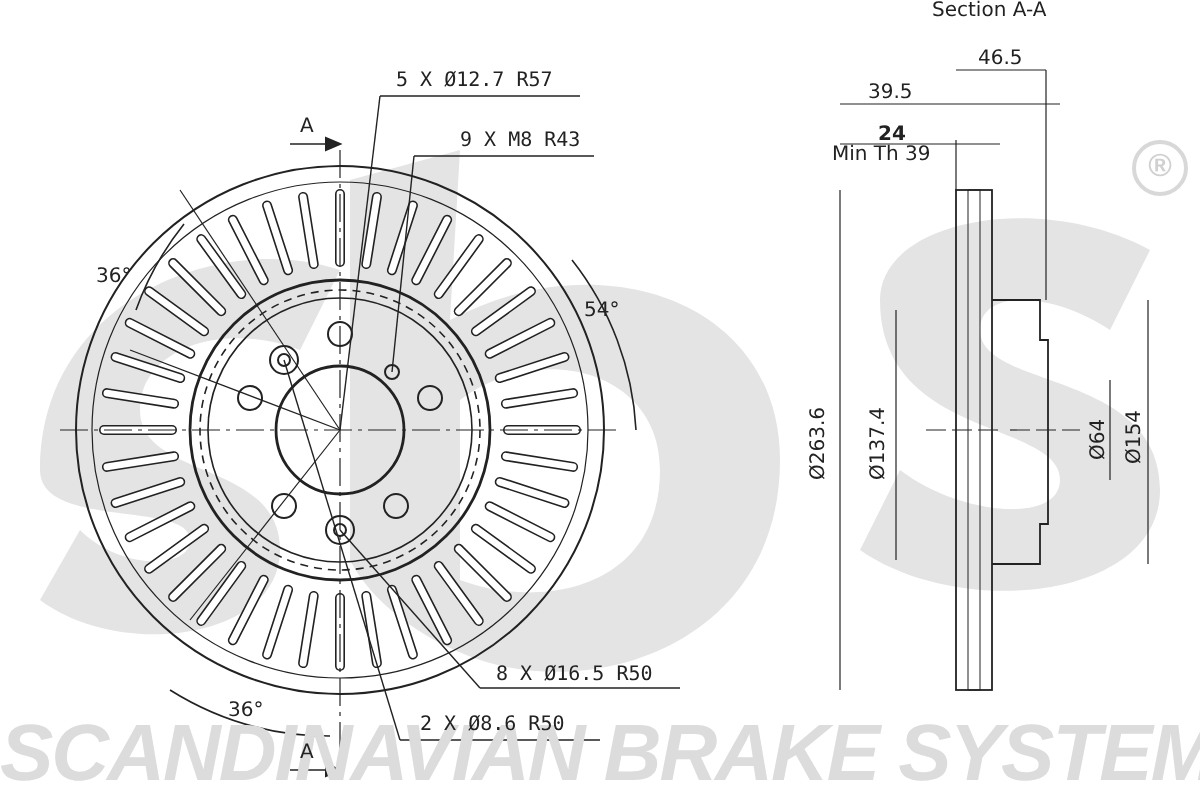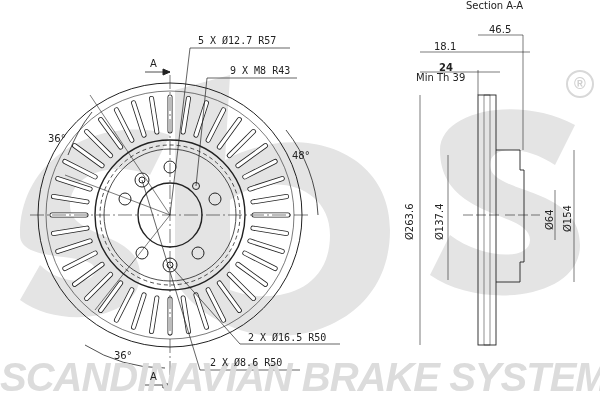--- a/index.html
+++ b/index.html
@@ -170,30 +170,30 @@
     <line x1="555" y1="190" x2="555" y2="240" stroke-width="0.6"></line>
     <line x1="574" y1="150" x2="574" y2="282" stroke-width="0.6"></line>
   </g>
 </svg>
 
 <div class="wm-text">SCANDINAVIAN BRAKE SYSTEMS</div>
 <div class="reg">®</div>
 
 <div class="lbl lbl-sans" style="left:466px;top:0px;">Section A-A</div>
 <div class="lbl lbl-sans" style="left:489px;top:24px;">46.5</div>
-<div class="lbl lbl-sans" style="left:434px;top:41px;">18.1</div>
+<div class="lbl lbl-sans" style="left:434px;top:41px;">39.5</div>
 <div class="lbl lbl-sans" style="left:439px;top:62px;font-weight:bold;">24</div>
 <div class="lbl lbl-sans" style="left:416px;top:72px;">Min Th 39</div>
 <div class="vlbl" style="left:404px;top:240px;">Ø263.6</div>
 <div class="vlbl" style="left:434px;top:240px;">Ø137.4</div>
 <div class="vlbl" style="left:544px;top:230px;">Ø64</div>
 <div class="vlbl" style="left:562px;top:232px;">Ø154</div>
 
 <div class="lbl" style="left:198px;top:35px;">5 X Ø12.7 R57</div>
 <div class="lbl" style="left:230px;top:65px;">9 X M8 R43</div>
-<div class="lbl" style="left:248px;top:332px;">2 X Ø16.5 R50</div>
+<div class="lbl" style="left:248px;top:332px;">8 X Ø16.5 R50</div>
 <div class="lbl" style="left:210px;top:357px;">2 X Ø8.6 R50</div>
 
 <div class="lbl lbl-sans" style="left:48px;top:133px;">36°</div>
-<div class="lbl lbl-sans" style="left:292px;top:150px;">48°</div>
+<div class="lbl lbl-sans" style="left:292px;top:150px;">54°</div>
 <div class="lbl lbl-sans" style="left:114px;top:350px;">36°</div>
 <div class="lbl lbl-sans" style="left:150px;top:58px;">A</div>
 <div class="lbl lbl-sans" style="left:150px;top:371px;">A</div>
 
 </body></html>

